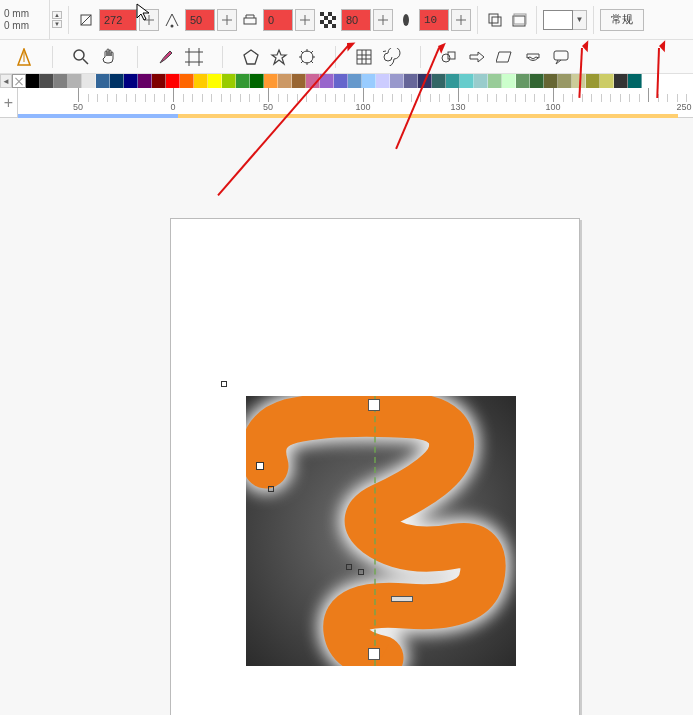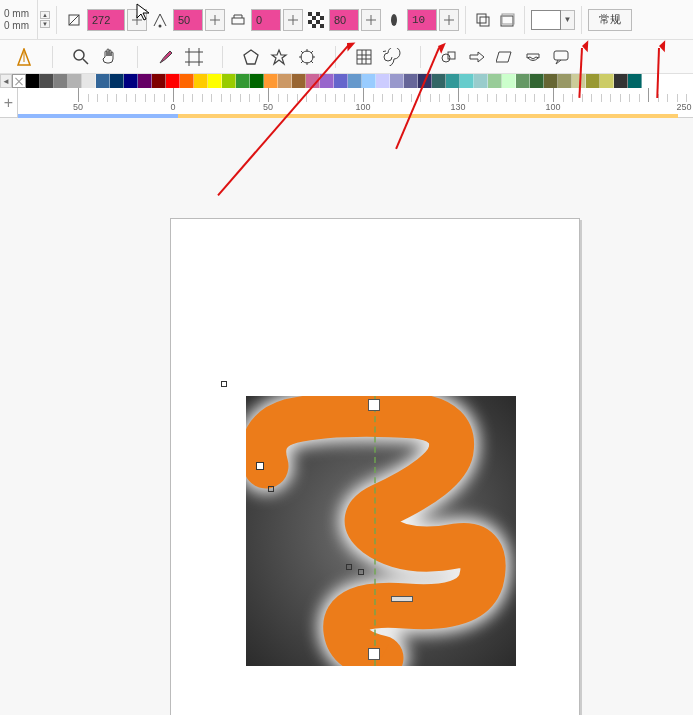--- a/index.html
+++ b/index.html
@@ -30,21 +30,21 @@
     padding: 0 12px;
     gap: 12px;
     background:#fafafa;
   }
   .unit-block {
     display:flex;
     flex-direction:column;
     justify-content:center;
     font-size:10px;
     color:#555;
-    padding-right:8px;
+    padding-right:20px;
     border-right:1px solid #ddd;
     height:100%;
     gap:1px;
   }
   .steppers {
     display:flex;
     flex-direction:column;
     gap:1px;
   }
   .stepper {
@@ -53,21 +53,21 @@
   .divider {
     width:1px;height:28px;background:#ddd;margin:0 4px;
   }
   .tool-group { display:flex; align-items:center; gap:2px; }
   .icon-btn {
     width:22px;height:22px;display:flex;align-items:center;justify-content:center;
     border:1px solid transparent;border-radius:2px;color:#444;
   }
   .icon-btn svg { width:16px;height:16px; display:block;}
   .num-input {
-    height:22px;border:1px solid #bbb;background:#ec4899;font-size:11px;padding:0 4px;
+    height:22px;border:1px solid #bbb;background:#ef4444;font-size:11px;padding:0 4px;
     text-align:left;color:#333;
   }
   .cross-btn {
     width:20px;height:22px;border:1px solid #bbb;background:#f4f4f4;
     display:flex;align-items:center;justify-content:center;color:#555;font-size:10px;
   }
   .color-swatch-btn {
     width:30px;height:20px;border:1px solid #888;display:flex;align-items:center;justify-content:center;background:#fff;
   }
   .dropdown-caret {

